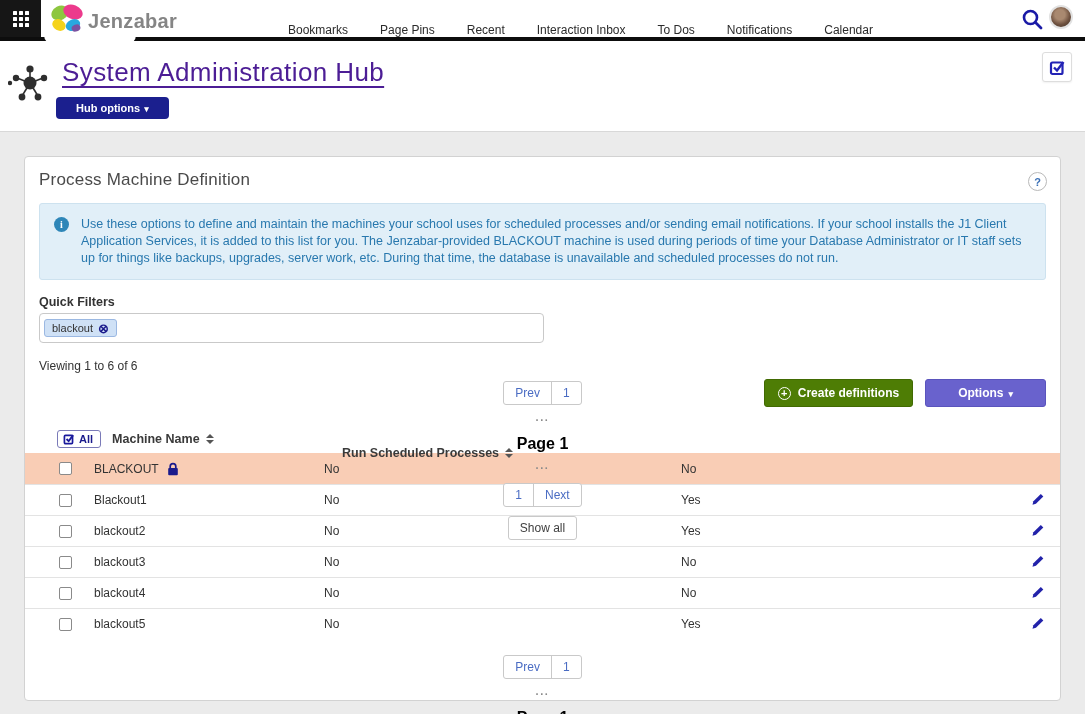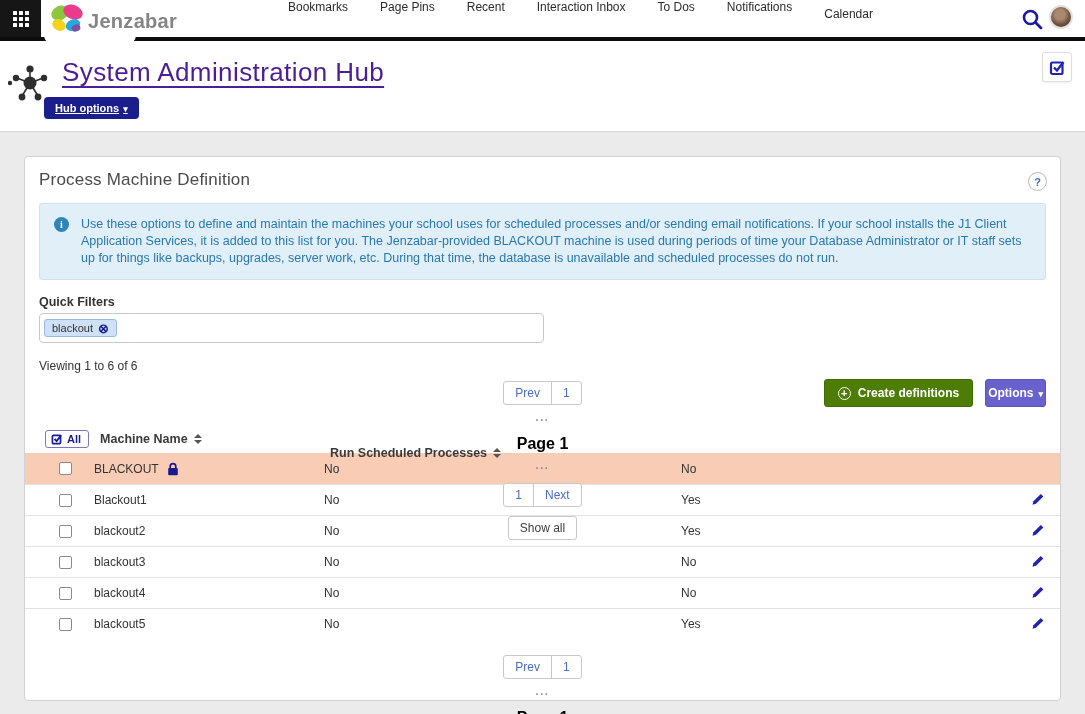--- a/index.html
+++ b/index.html
@@ -9,36 +9,36 @@
 
   
   .navbar { position:absolute; top:0; left:0; width:1085px; height:37px; background:#fff; z-index:5; }
   .nav-black-line { position:absolute; top:37px; left:0; width:1085px; height:4px; background:#0d0d0d; z-index:4; }
   .app-grid-btn { position:absolute; top:0; left:0; width:41px; height:37px; background:#161616; display:flex; align-items:center; justify-content:center; cursor:pointer; z-index:6; }
   .grid-icon { display:grid; grid-template-columns:repeat(3,4px); grid-template-rows:repeat(3,4px); gap:2px; }
   .grid-icon span { background:#fff; border-radius:0.5px; }
   .logo-tab { position:absolute; top:0; left:44px; width:92px; height:45px; background:#fff; border-radius:0 0 10px 10px; z-index:5; }
   .logo-wrap { position:absolute; top:4px; left:50px; display:flex; align-items:center; z-index:7; cursor:pointer; }
   .logo-text { font-size:20px; color:#858585; font-weight:600; letter-spacing:0.3px; margin-left:4px; margin-top:4px; }
-  .nav-menu { position:absolute; top:0; left:288px; height:37px; display:flex; align-items:flex-start; gap:32px; z-index:7; }
+  .nav-menu { position:absolute; top:0; left:288px; height:37px; display:flex; align-items:flex-end; gap:32px; z-index:7; }
   .nav-item { font-size:12px; color:#2b2b2b; cursor:pointer; white-space:nowrap; }
   .nav-item.cal { margin-top:7px; }
   .search-btn { position:absolute; top:8px; right:42px; width:22px; height:22px; cursor:pointer; z-index:7; }
   .avatar { position:absolute; top:5px; right:12px; width:24px; height:24px; border-radius:50%;
             background:radial-gradient(circle at 45% 38%, #a98970 0 30%, #6e513f 60%, #3c2f26 100%);
             border:2px solid #e2e2e2; z-index:7; cursor:pointer; }
 
   
   .page-header { position:absolute; top:41px; left:0; width:1085px; height:90px; background:#fff; }
   .hub-icon { position:absolute; left:8px; top:20px; }
   .page-title { position:absolute; left:62px; top:16px; font-size:26px; color:#4c1d95; letter-spacing:0.4px;
                 text-decoration:underline; text-decoration-thickness:2px; text-underline-offset:5px; cursor:pointer; }
-  .hub-options-btn { position:absolute; left:44px; top:56px; background:#1b1f8e; color:#fff; border:none;
-                     border-radius:4px; font-size:11px; font-weight:bold; padding:5px 11px; cursor:pointer;
-                     font-family:"Liberation Sans", sans-serif;text-decoration:underline; }
+  .hub-options-btn { position:absolute; left:56px; top:56px; background:#1b1f8e; color:#fff; border:none;
+                     border-radius:4px; font-size:11px; font-weight:bold; padding:5px 20px; cursor:pointer;
+                     font-family:"Liberation Sans", sans-serif; }
   .hub-options-btn .caret { font-size:9px; margin-left:4px; }
   .edit-page-btn { position:absolute; right:13px; top:11px; width:30px; height:30px; background:#fff;
                    border:1px solid #ddd; border-radius:3px; box-shadow:0 1px 2px rgba(0,0,0,.06);
                    display:flex; align-items:center; justify-content:center; cursor:pointer; }
 
   
   .content { position:absolute; top:131px; left:0; width:1085px; height:583px; background:#ebebeb; border-top:1px solid #d8d8d8; }
 
   
   .card { position:absolute; left:24px; top:24px; width:1037px; height:545px; background:#fff;
@@ -73,27 +73,27 @@
   .pg-dots { font-size:11px; font-weight:bold; color:#8a8a8a; letter-spacing:1px; }
   .pg-label { font-size:16px; font-weight:bold; color:#000000; }
   .pg-showall { border:1px solid #c9c9c9; border-radius:3px; background:#fff; padding:4px 11px;
                 font-size:12px; color:#404040; cursor:pointer; font-family:"Liberation Sans", sans-serif; }
   .action-btns { position:absolute; right:0; top:-2px; display:flex; gap:12px; }
   .btn-create { background:#4e7d05; border:1px solid #416a02; color:#fff; border-radius:3px; padding:6px 13px;
                 font-size:12px; font-weight:bold; display:flex; align-items:center; gap:7px; cursor:pointer;
                 font-family:"Liberation Sans", sans-serif; }
   .plus-circle { width:13px; height:13px; border:1.5px solid #fff; border-radius:50%; display:flex;
                  align-items:center; justify-content:center; font-size:11px; line-height:11px; font-weight:bold; }
-  .btn-options { background:#6962cd; border:1px solid #5a54bd; color:#fff; border-radius:3px; padding:6px 2px;
+  .btn-options { background:#6962cd; border:1px solid #5a54bd; color:#fff; border-radius:3px; padding:6px 32px;
                  font-size:12px; font-weight:bold; cursor:pointer; font-family:"Liberation Sans", sans-serif; }
   .btn-options .caret { font-size:9px; margin-left:5px; }
 
   
   .tbl { margin:16px 0 0 0; }
-  .tbl-head { display:flex; align-items:center; height:28px; padding-left:20px; }
+  .tbl-head { display:flex; align-items:center; height:28px; padding-left:32px; }
   .select-all-btn { display:inline-flex; align-items:center; gap:4px; background:#fff; border:1px solid #7a7ab8;
                     border-radius:3px; padding:2px 7px 2px 5px; font-size:11px; color:#1a1a8c; font-weight:bold;
                     cursor:pointer; font-family:"Liberation Sans", sans-serif; }
   .th { font-size:12.5px; font-weight:bold; color:#3a3a3a; display:flex; align-items:center; gap:6px; cursor:pointer; }
   .th-name  { width:230px; margin-left:11px; }
   .th-relay { width:357px; }
   .th-run   { flex:1;margin-top:28px; }
   .sort-icon { display:inline-flex; flex-direction:column; gap:2px; }
   .sort-icon i { width:0; height:0; border-left:4px solid transparent; border-right:4px solid transparent; }
   .sort-icon .up { border-bottom:4px solid #555; }

